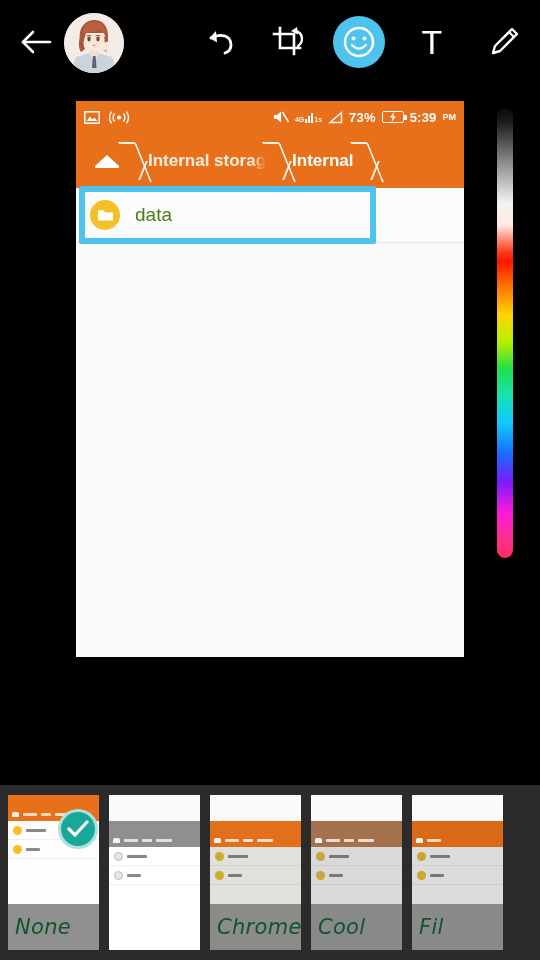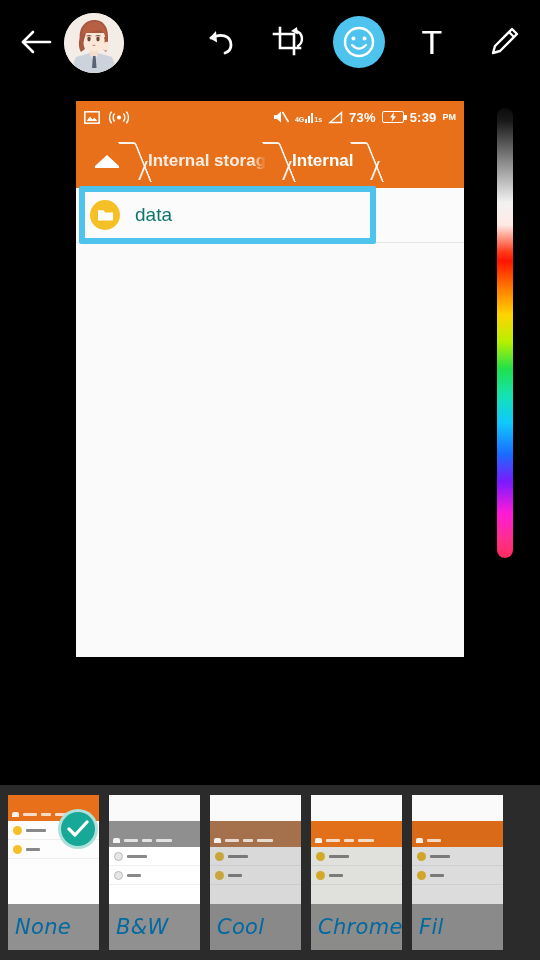--- a/index.html
+++ b/index.html
@@ -139,21 +139,21 @@
     background: #fbfbfb;
   }
   .folder-ic {
     width: 30px; height: 30px; border-radius: 50%;
     background: #f5c026;
     display: flex; align-items: center; justify-content: center;
     flex: 0 0 auto;
   }
   .file-name {
     margin-left: 15px;
-    font-size: 19px; color: #0f766e;
+    font-size: 19px; color: #4d7c0f;
     font-family: "Liberation Sans", sans-serif;
   }
   .file-blank {
     height: 438px; background: #fafafa;
     border-bottom: 1px solid #d8d8d8;
   }
   
   .inner-nav {
     height: 48px; background: #fbfbfb;
     position: relative;
@@ -229,21 +229,21 @@
     height: 19px; display: flex; align-items: center; gap: 4px;
     padding-left: 5px; border-bottom: 1px solid rgba(0,0,0,.06);
   }
   .th-dot { width: 9px; height: 9px; border-radius: 50%; flex: 0 0 auto; }
   .th-line { height: 3px; border-radius: 1px; background: rgba(40,40,40,.55); }
   .th-label {
     position: absolute; left: 0; right: 0; bottom: 0; height: 46px;
     background: rgba(120,120,120,.82);
     display: flex; align-items: center;
     padding-left: 7px;
-    color: #0369a1; font-size: 21px;
+    color: #14532d; font-size: 21px;
     font-family: "DejaVu Sans", sans-serif;
     font-style: italic;
     letter-spacing: .3px;
     white-space: nowrap;
   }
   .th-check {
     position: absolute; left: 50px; top: 14px;
     width: 40px; height: 40px; border-radius: 50%;
     background: #17a898;
     border: 3px solid rgba(255,255,255,.65);
@@ -464,21 +464,41 @@
       <div class="th-body" style="background:#ffffff;height:103px">
         <div class="th-row">
           <span class="th-dot" style="background:#e6e6e6;border:1px solid #b9b9b9"></span>
           <span class="th-line" style="width:20px"></span>
         </div>
         <div class="th-row">
           <span class="th-dot" style="background:#e6e6e6;border:1px solid #b9b9b9"></span>
           <span class="th-line" style="width:14px"></span>
         </div>
       </div>
-      <div class="th-label">B&amp;W</div>
+    </div>
+
+    <div class="thumb">
+      <div class="th-bar" style="background:#e2701a;margin-top:26px"></div>
+      <div class="th-crumb" style="background:#e2701a">
+        <span class="hm"></span>
+        <span class="tk" style="width:14px"></span>
+        <span class="tk" style="width:10px"></span>
+        <span class="tk" style="width:16px"></span>
+      </div>
+      <div class="th-body" style="background:#e0e0dc;height:103px">
+        <div class="th-row">
+          <span class="th-dot" style="background:#d2a92a"></span>
+          <span class="th-line" style="width:20px"></span>
+        </div>
+        <div class="th-row">
+          <span class="th-dot" style="background:#d2a92a"></span>
+          <span class="th-line" style="width:14px"></span>
+        </div>
+      </div>
+      <div class="th-label">Chrome</div>
     </div>
 
     <div class="thumb">
       <div class="th-bar" style="background:#a5714c;margin-top:26px"></div>
       <div class="th-crumb" style="background:#a5714c">
         <span class="hm"></span>
         <span class="tk" style="width:14px"></span>
         <span class="tk" style="width:10px"></span>
         <span class="tk" style="width:16px"></span>
       </div>
@@ -489,41 +509,20 @@
         </div>
         <div class="th-row">
           <span class="th-dot" style="background:#c9a63c"></span>
           <span class="th-line" style="width:14px"></span>
         </div>
       </div>
       <div class="th-label">Cool</div>
     </div>
 
     <div class="thumb">
-      <div class="th-bar" style="background:#e2701a;margin-top:26px"></div>
-      <div class="th-crumb" style="background:#e2701a">
-        <span class="hm"></span>
-        <span class="tk" style="width:14px"></span>
-        <span class="tk" style="width:10px"></span>
-        <span class="tk" style="width:16px"></span>
-      </div>
-      <div class="th-body" style="background:#e0e0dc;height:103px">
-        <div class="th-row">
-          <span class="th-dot" style="background:#d2a92a"></span>
-          <span class="th-line" style="width:20px"></span>
-        </div>
-        <div class="th-row">
-          <span class="th-dot" style="background:#d2a92a"></span>
-          <span class="th-line" style="width:14px"></span>
-        </div>
-      </div>
-      <div class="th-label">Chrome</div>
-    </div>
-
-    <div class="thumb">
       <div class="th-bar" style="background:#d96a18;margin-top:26px"></div>
       <div class="th-crumb" style="background:#d96a18">
         <span class="hm"></span>
         <span class="tk" style="width:14px"></span>
       </div>
       <div class="th-body" style="background:#dcdcdc;height:103px">
         <div class="th-row">
           <span class="th-dot" style="background:#cfa52b"></span>
           <span class="th-line" style="width:20px"></span>
         </div>

